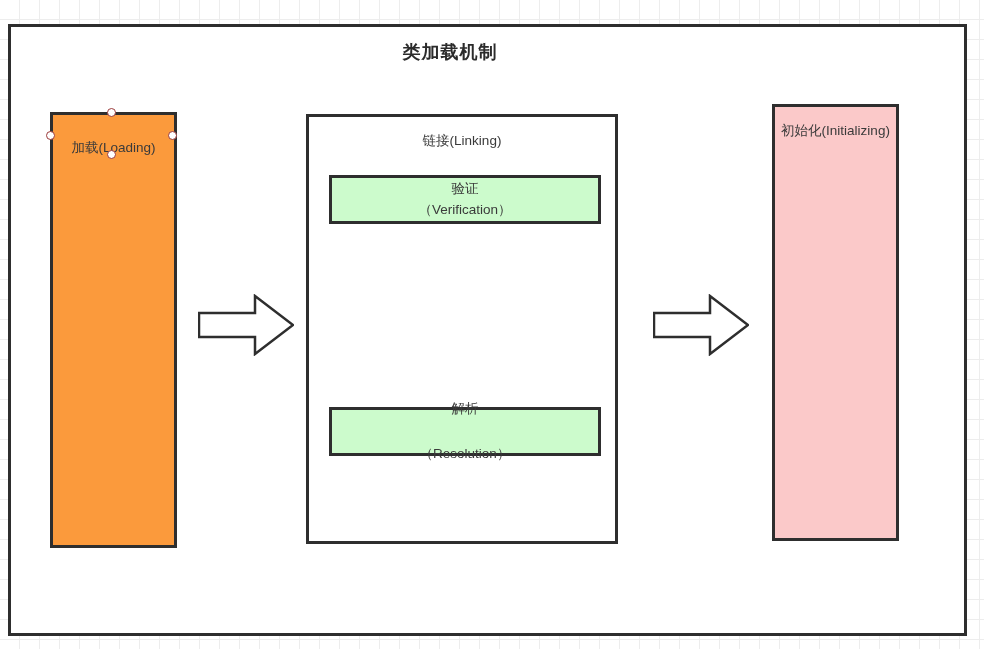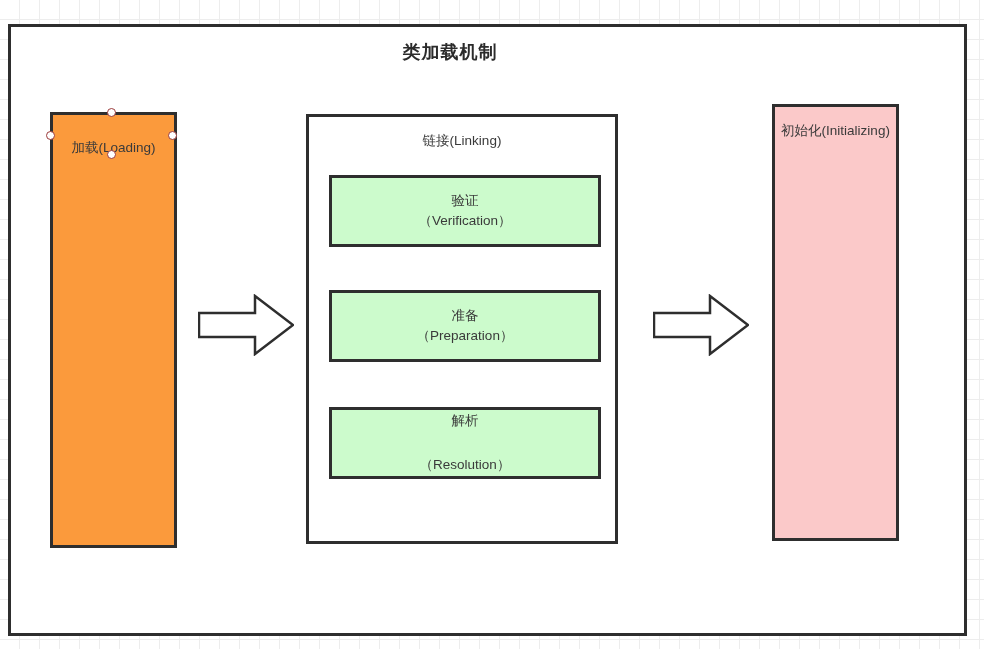--- a/index.html
+++ b/index.html
@@ -87,21 +87,21 @@
     background: #fbc9c9;
     padding-top: 14px;
   }
 
   
   .subphase {
     position: absolute;
     box-sizing: border-box;
     left: 20px;
     width: 272px;
-    height: 72px;
+    height: 49px;
     background: #ccfbcc;
     border: 3px solid #2e2e2e;
     display: flex;
     flex-direction: column;
     align-items: center;
     justify-content: center;
     color: #3a3a3a;
     font-size: 13.5px;
     line-height: 1.5;
   }
@@ -156,24 +156,20 @@
   </svg>
 
   <div class="node node-linking">
     <span>链接(Linking)</span>
 
     <div class="subphase subphase-0">
       <span class="zh">验证</span>
       <span class="en">（Verification）</span>
     </div>
 
-    <div class="subphase subphase-1">
-      <span class="zh">准备</span>
-      <span class="en">（Preparation）</span>
-    </div>
 
     <div class="subphase subphase-2">
       <span class="zh">解析</span>
       <span class="en">（Resolution）</span>
     </div>
   </div>
 
   <svg class="block-arrow arrow-2" viewBox="0 0 96 62">
     <polygon points="1,19 57,19 57,2 95,31 57,60 57,43 1,43" fill="#ffffff" stroke="#2e2e2e" stroke-width="2.5" stroke-linejoin="miter"></polygon>
   </svg>

